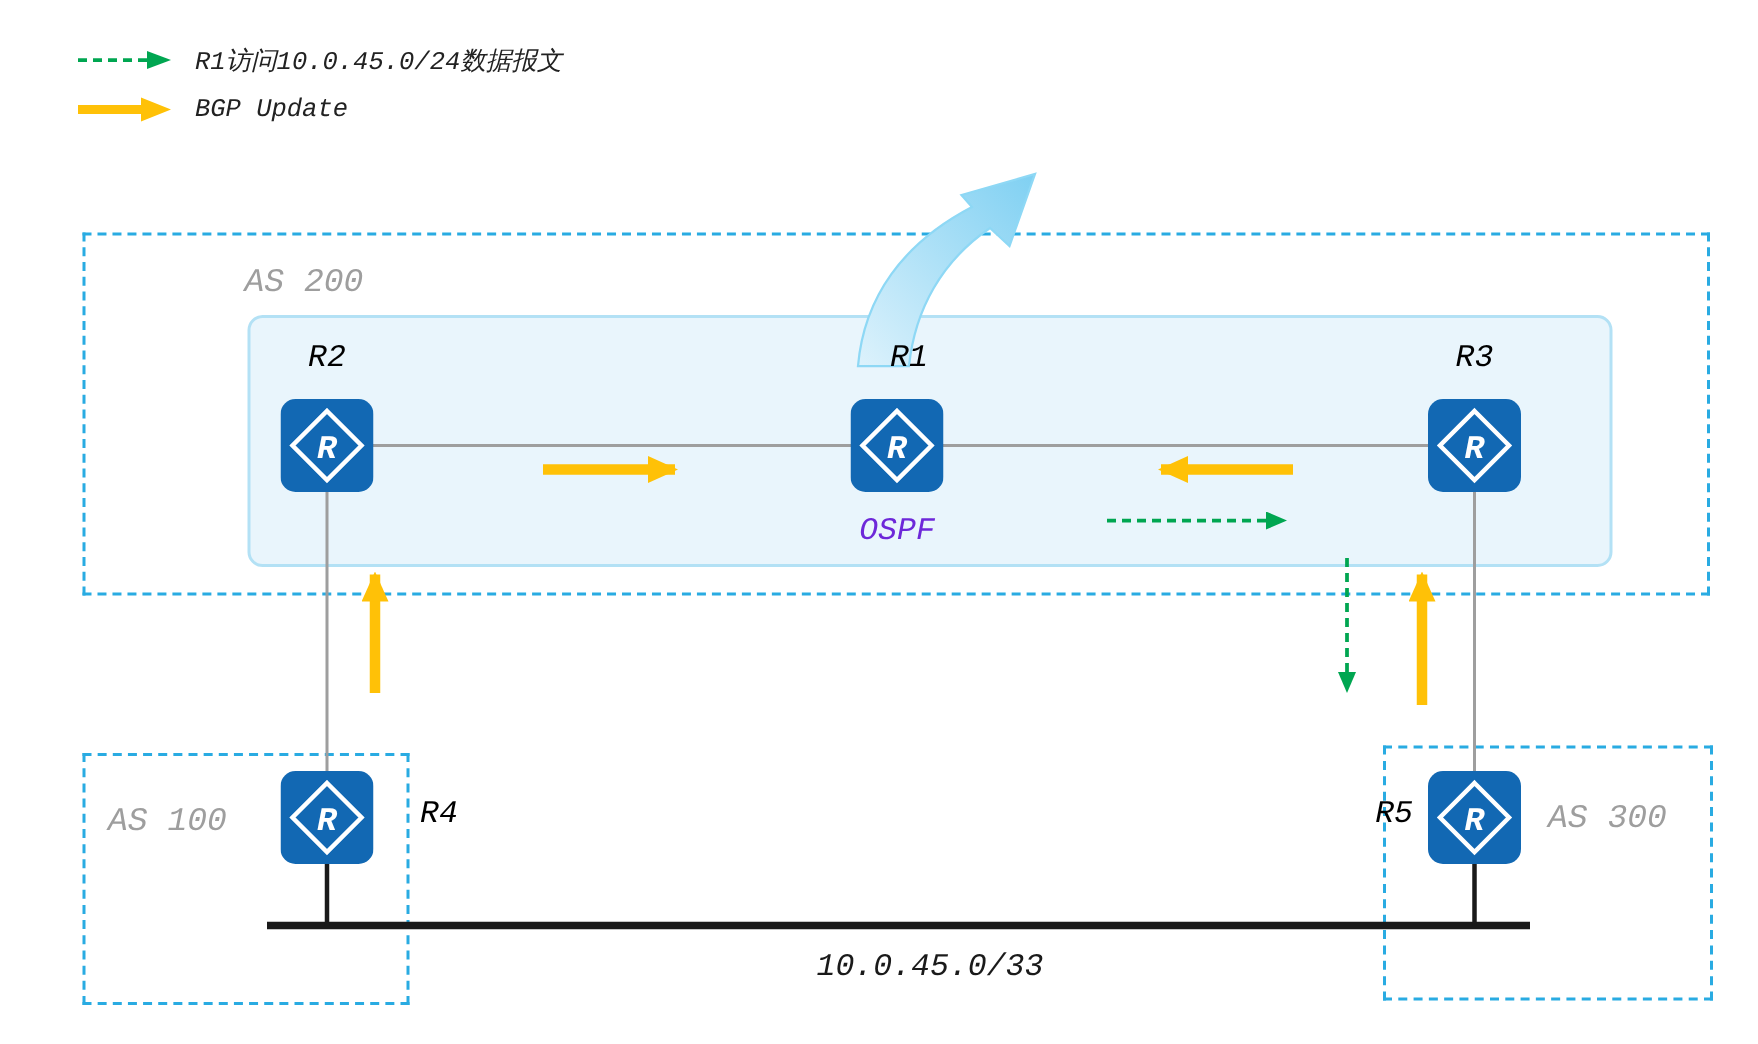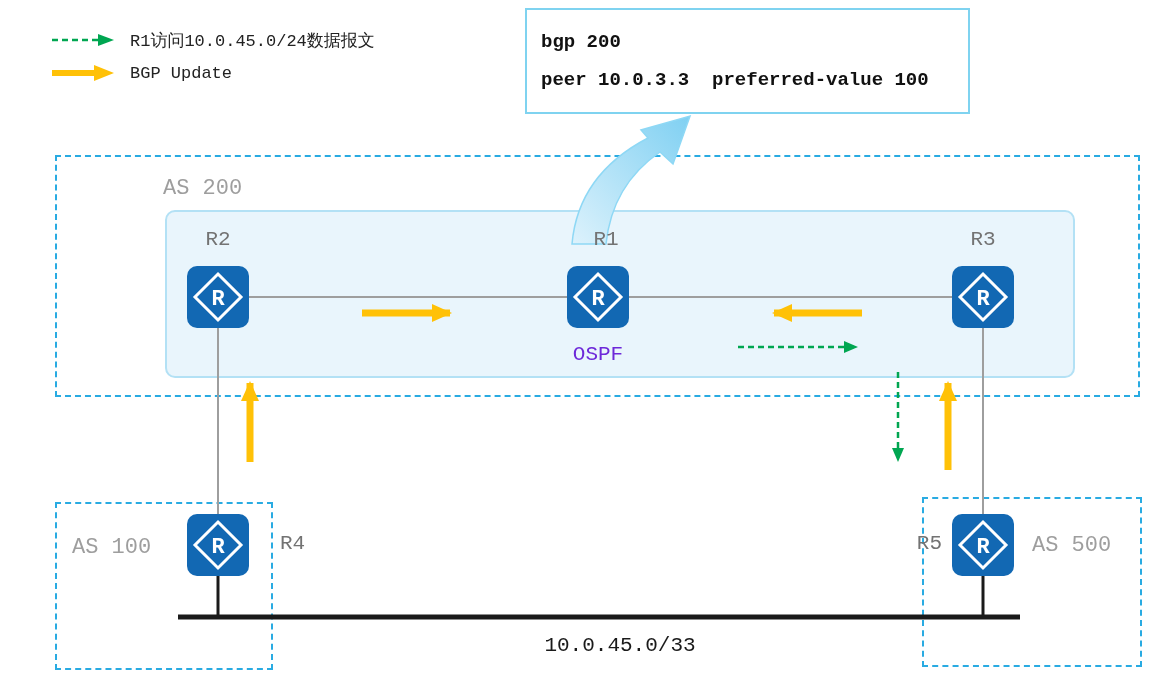--- a/index.html
+++ b/index.html
@@ -1,18 +1,18 @@
 <!DOCTYPE html>
 <html><head>
 <meta charset="utf-8">
 <style>
   html,body{margin:0;padding:0;background:#fff;}
   .canvas{
     position:relative;width:1172px;height:696px;background:#fff;overflow:hidden;
-    font-family:"Liberation Mono","DejaVu Sans Mono",monospace;color:#1a1a1a;
+    font-family:"Liberation Mono","DejaVu Sans Mono",monospace;color:#1a1a1a;font-style:italic;
   }
   
   .legend{position:absolute;left:50px;top:30px;display:flex;flex-direction:column;gap:13px;z-index:4;}
   .legend-row{display:flex;align-items:center;gap:14px;height:20px;}
   .legend-row span{font-size:17px;color:#222;}
   
   .config-box{
     position:absolute;left:525px;top:8px;width:445px;height:106px;box-sizing:border-box;
     border:2px solid #7FD3F0;background:#fff;z-index:5;
     display:flex;flex-direction:column;justify-content:space-evenly;padding:4px 14px;
@@ -26,21 +26,21 @@
   .as-label{position:absolute;font-size:22px;color:#9E9E9E;z-index:4;white-space:pre;}
   
   .core-panel{
     position:absolute;left:165px;top:210px;width:910px;height:168px;box-sizing:border-box;
     background:#E9F5FC;border:2px solid #B3E1F5;border-radius:10px;z-index:1;
   }
   
   .links{position:absolute;left:0;top:0;width:1172px;height:696px;z-index:2;pointer-events:none;}
   
   .router{position:absolute;width:62px;height:62px;z-index:3;}
-  .router-label{position:absolute;font-size:21px;color:#737373;z-index:4;}
+  .router-label{position:absolute;font-size:21px;color:#000000;z-index:4;}
   .lbl-center{width:44px;text-align:center;}
   
   .ospf-label{position:absolute;left:556px;top:343px;width:84px;text-align:center;font-size:21px;color:#6d28d9;z-index:4;}
   .subnet-label{position:absolute;left:518px;top:634px;width:204px;text-align:center;font-size:21px;color:#1a1a1a;z-index:4;}
 </style>
 </head>
 <body>
 
 <div class="canvas">
 
@@ -54,32 +54,28 @@
     </div>
     <div class="legend-row">
       <svg width="66" height="18">
         <line x1="2" y1="9" x2="44" y2="9" stroke="#FFC107" stroke-width="6"></line>
         <polygon points="44,1 64,9 44,17" fill="#FFC107"></polygon>
       </svg>
       <span>BGP Update</span>
     </div>
   </div>
 
-  <div class="config-box">
-    <div class="config-line">bgp 200</div>
-    <div class="config-line">peer 10.0.3.3  preferred-value 100</div>
-  </div>
 
   <div class="as-zone as200"></div>
   <div class="as-zone as100"></div>
   <div class="as-zone as300"></div>
 
   <div class="as-label" style="left:163px;top:176px;">AS 200</div>
   <div class="as-label" style="left:72px;top:535px;">AS 100</div>
-  <div class="as-label" style="left:1032px;top:533px;">AS 500</div>
+  <div class="as-label" style="left:1032px;top:533px;">AS 300</div>
 
   <div class="core-panel"></div>
 
   <svg class="links" viewBox="0 0 1172 696">
     <defs>
       <marker id="arrowYellow" markerUnits="userSpaceOnUse" markerWidth="20" markerHeight="18" refX="18" refY="9" orient="auto">
         <path d="M0,0 L20,9 L0,18 Z" fill="#FFC107"></path>
       </marker>
       <marker id="arrowGreen" markerUnits="userSpaceOnUse" markerWidth="14" markerHeight="12" refX="12" refY="6" orient="auto">
         <path d="M0,0 L14,6 L0,12 Z" fill="#00A651"></path>

